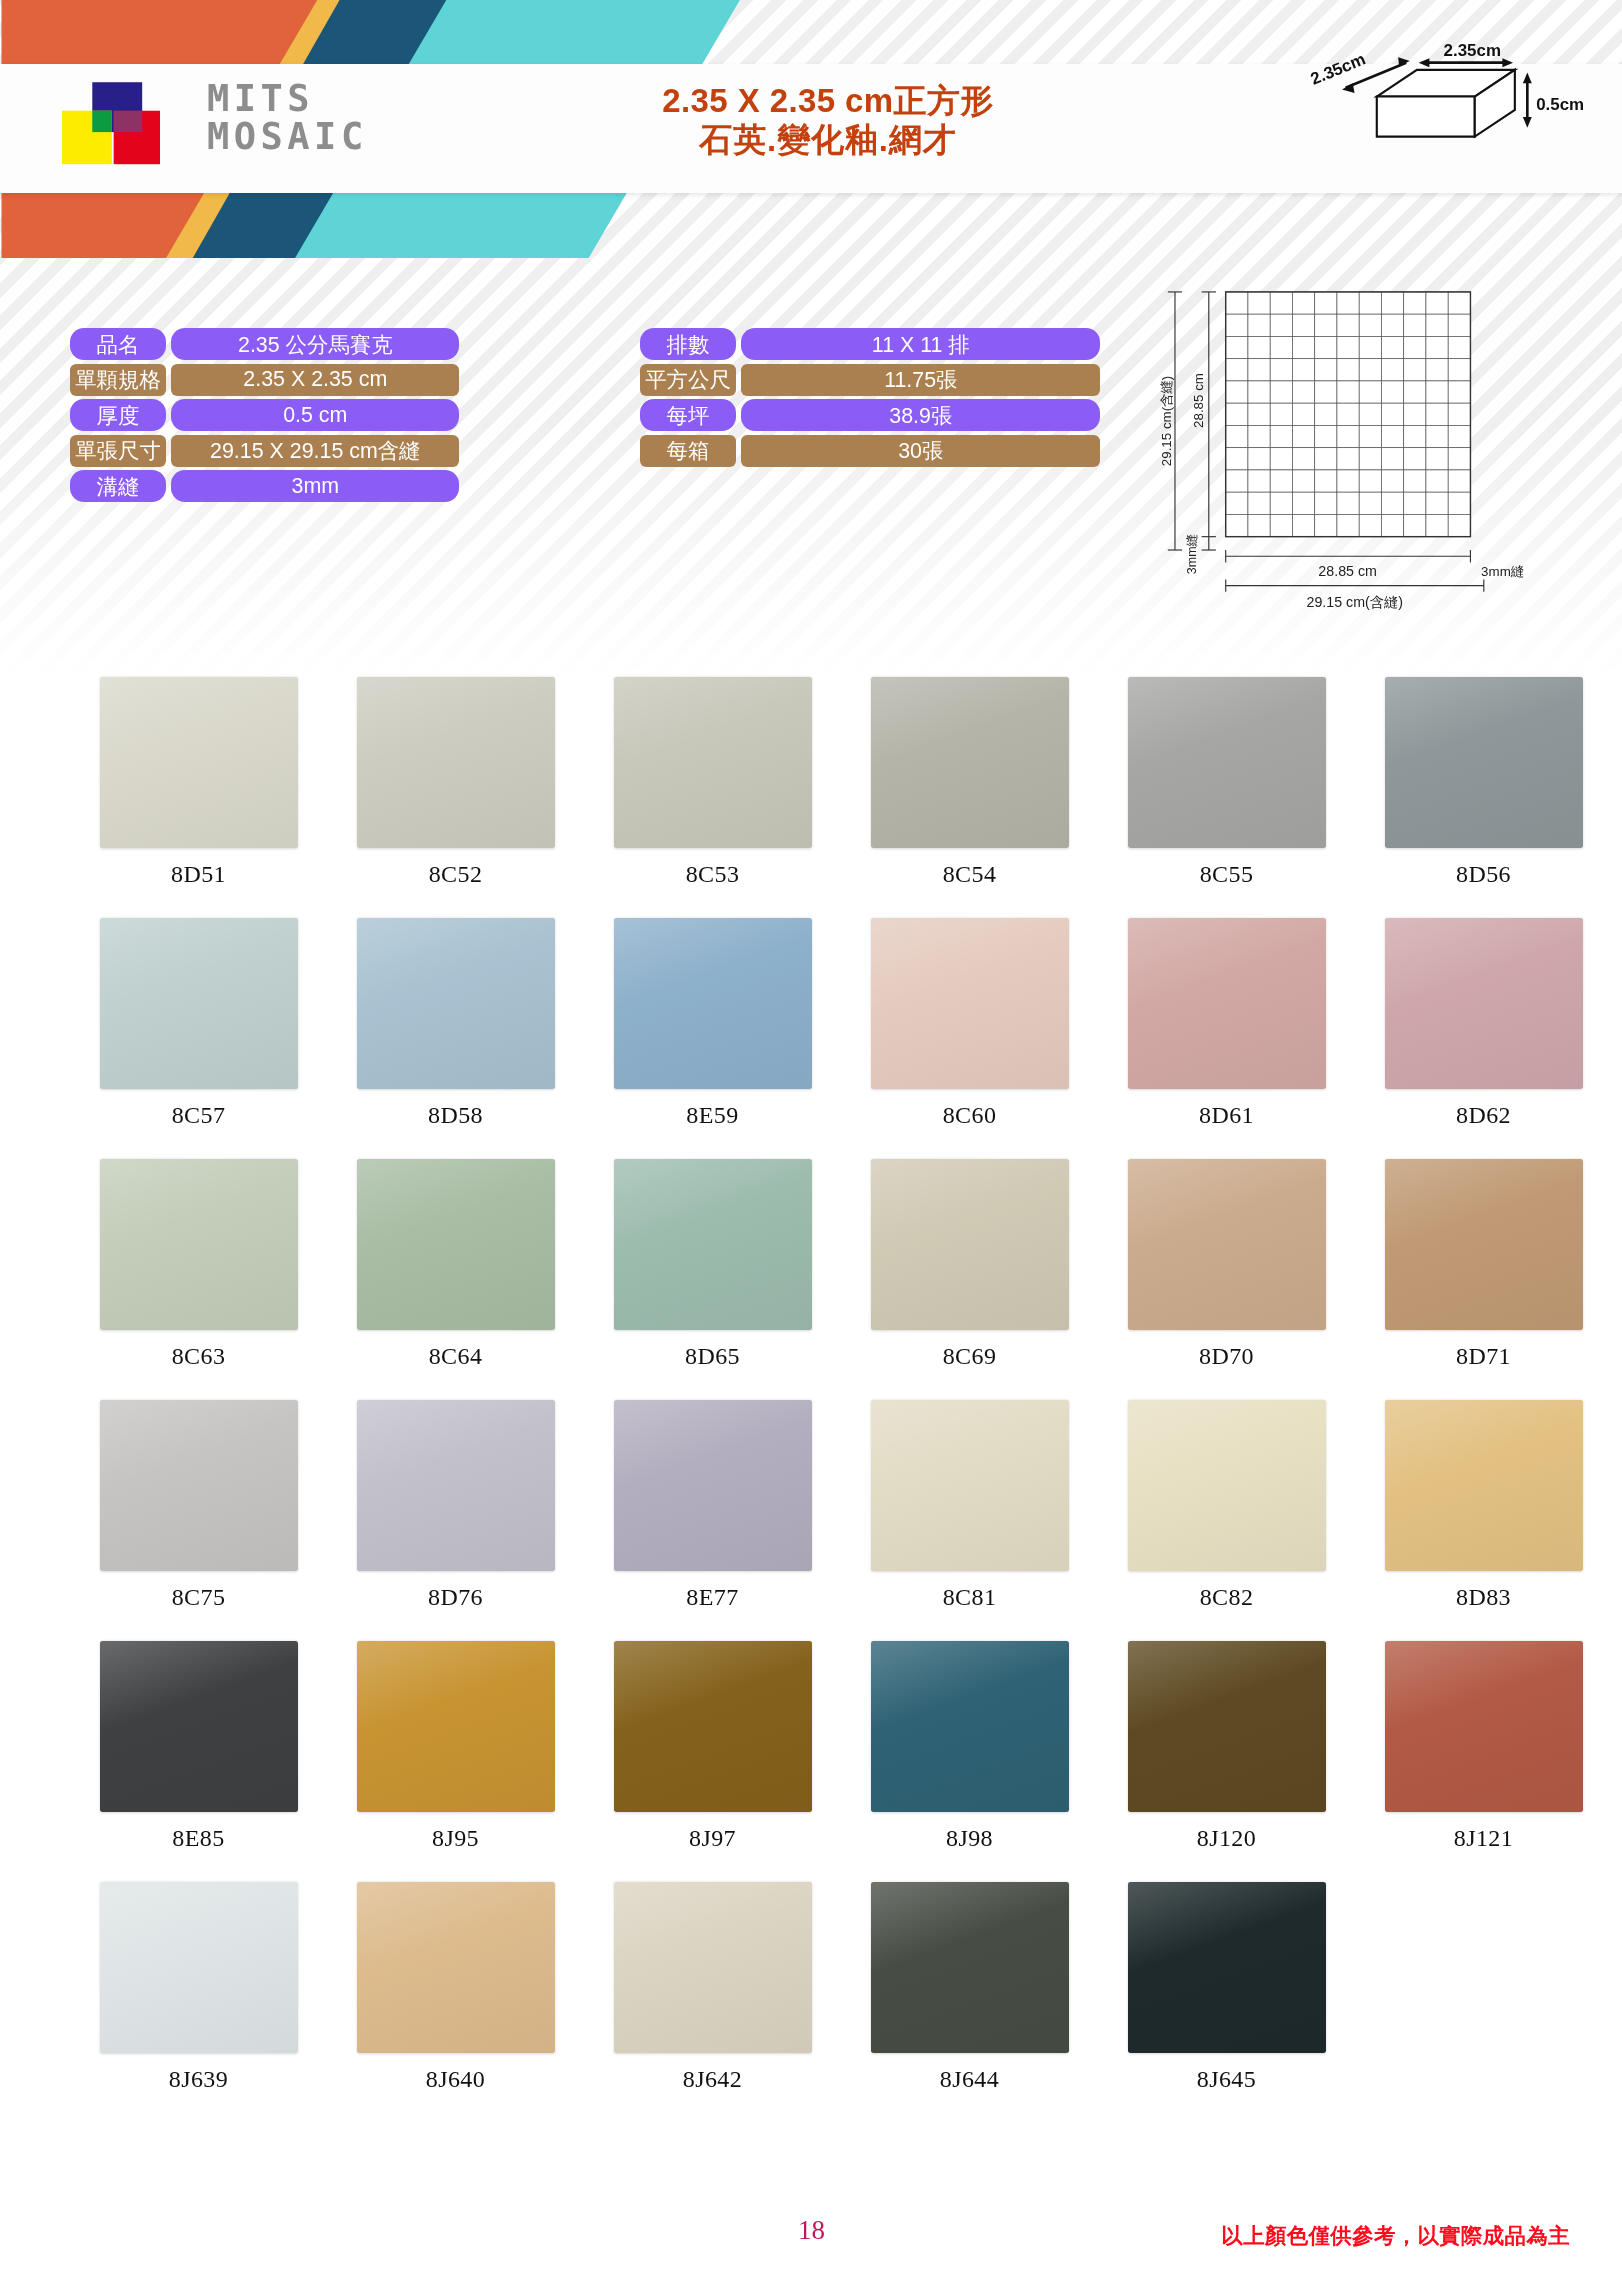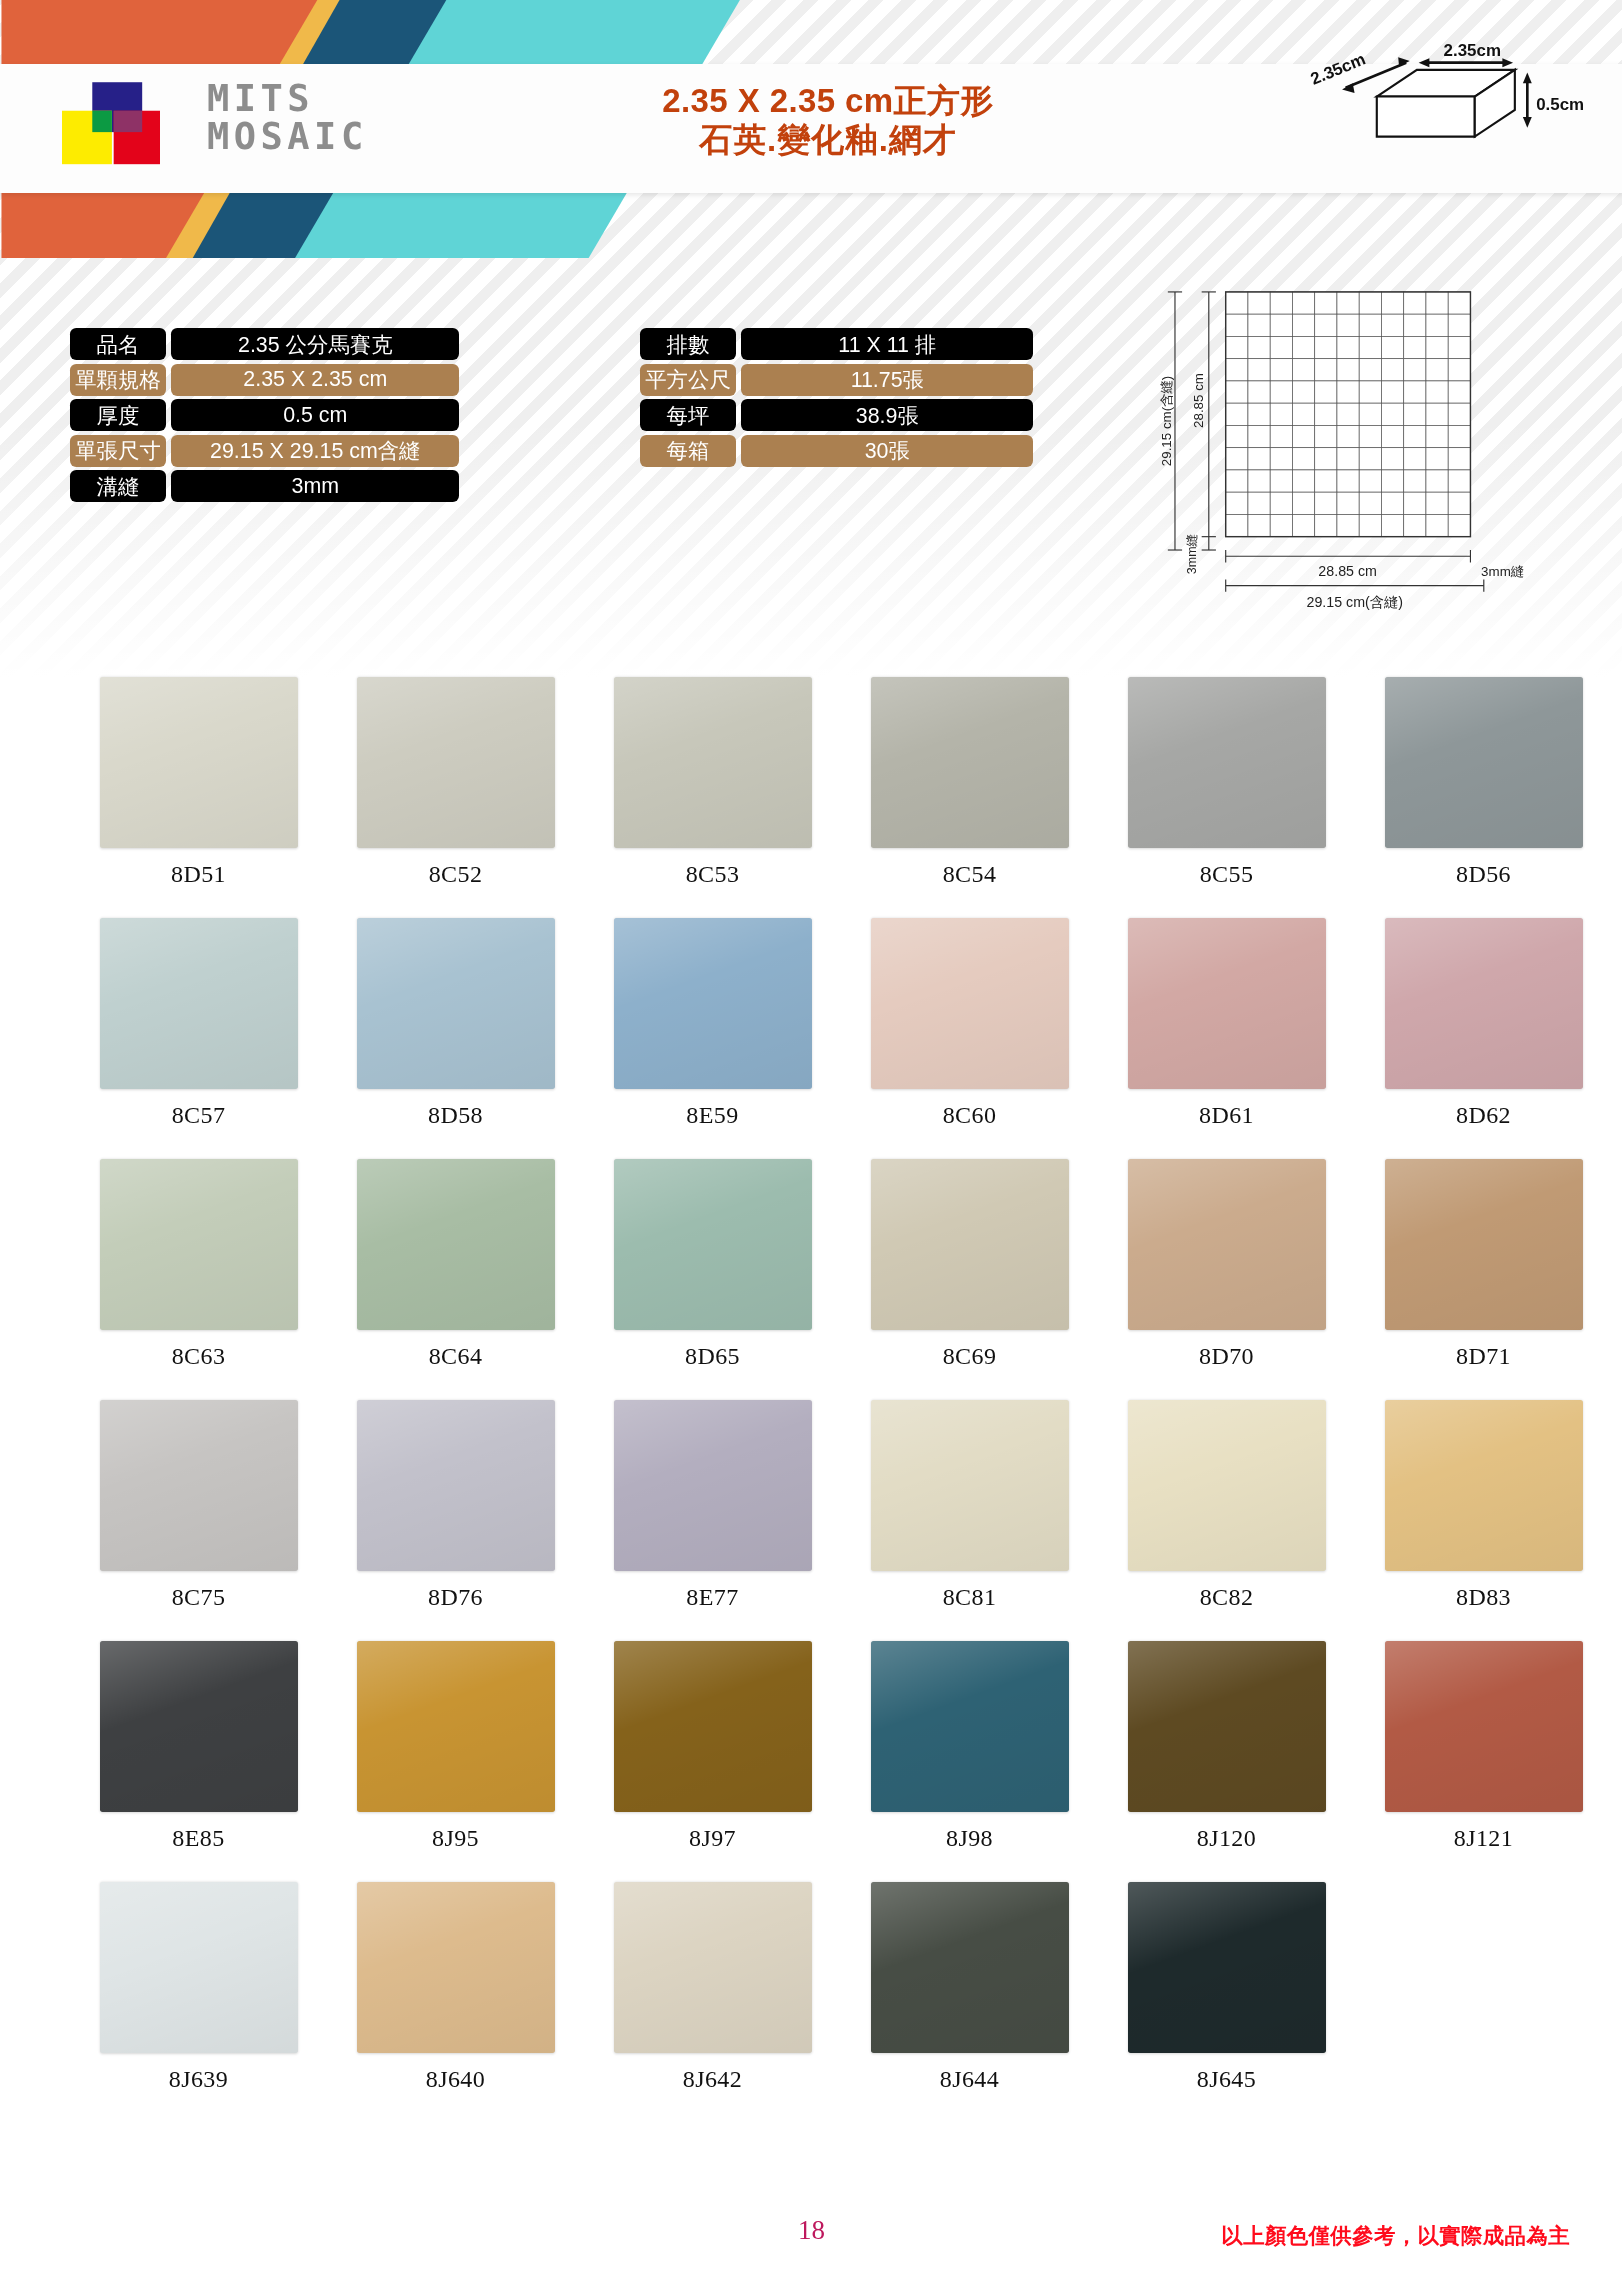--- a/index.html
+++ b/index.html
@@ -56,28 +56,28 @@
   
   .spec-wrap{position:absolute;z-index:5;}
   .spec-row{display:flex;align-items:center;margin-bottom:3.6px;}
   .spec-key,.spec-val{
     color:#ffffff;font-size:21.4px;
     display:flex;align-items:center;justify-content:center;
     height:32px;border-radius:6.2px;box-sizing:border-box;
   }
   .spec-key{width:96px;margin-right:5.3px;}
   .spec-val{flex:1;}
-  .gray{background:#000000;}
+  .gray{background:#8b5cf6;border-radius:14px;}
   .tan{background:#ab8050;}
 
   #spec-left{left:70px;top:328px;width:486px;}
   #spec-left .spec-val{width:288px;flex:none;}
   #spec-right{left:640px;top:328px;width:481px;}
   #spec-right .spec-key{width:96px;}
-  #spec-right .spec-val{width:292px;flex:none;}
+  #spec-right .spec-val{width:359px;flex:none;}
 
   
   #sheet-diagram{position:absolute;left:1141px;top:267px;width:383px;height:356px;z-index:5;}
 
   
   #swatch-area{position:absolute;left:0;top:677px;width:1618px;z-index:5;}
   .swatch-row{display:flex;height:241px;padding-left:70px;box-sizing:border-box;}
   .swatch-cell{width:257px;display:flex;flex-direction:column;align-items:center;}
   .swatch-chip{
     width:198px;height:171px;border-radius:2.7px;

